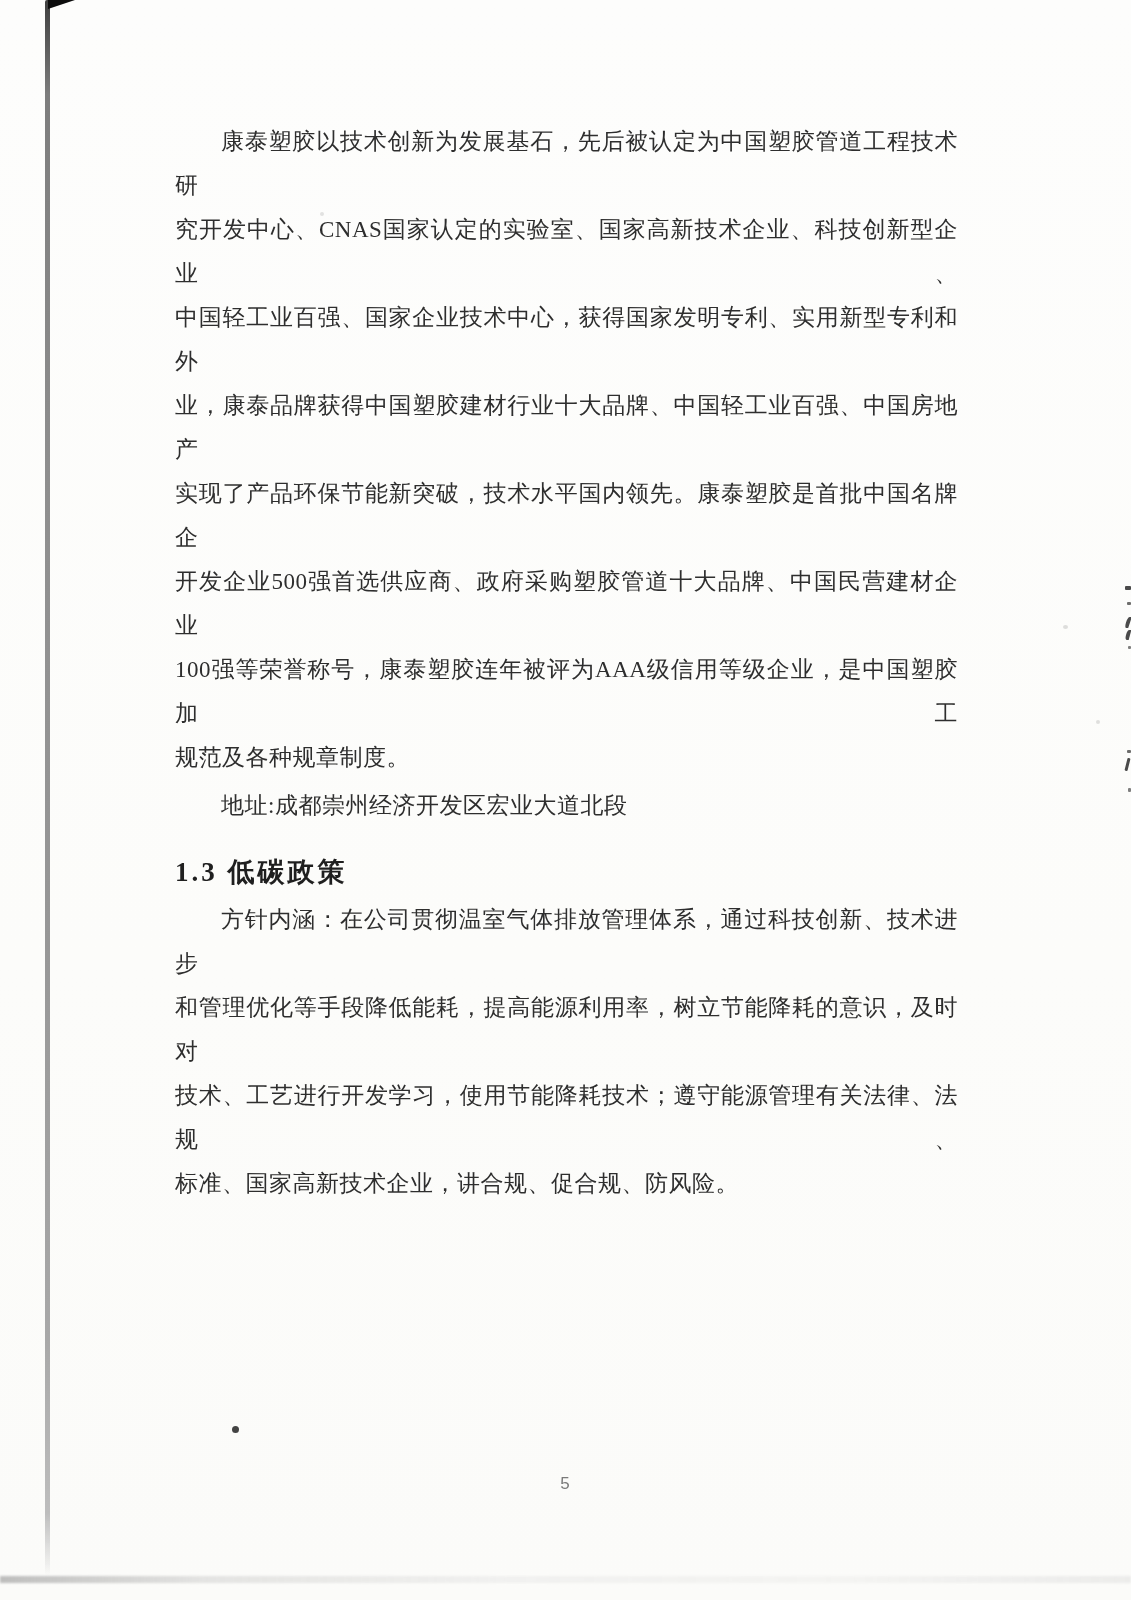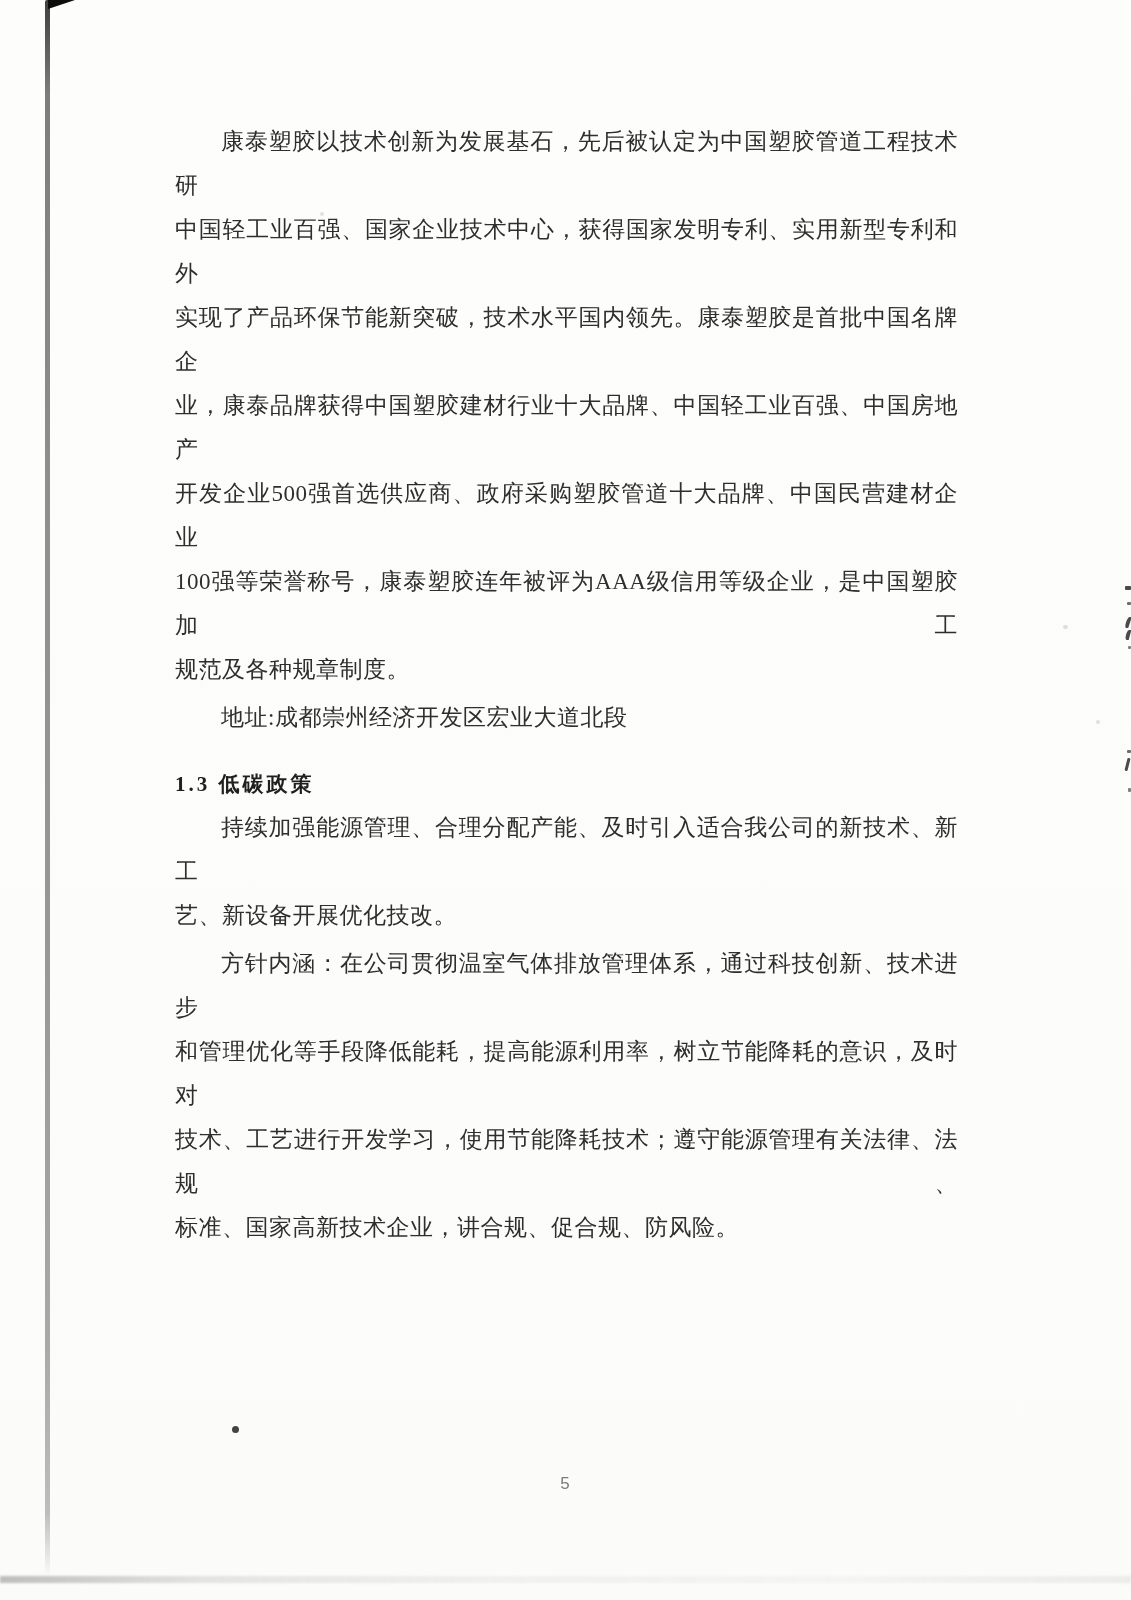--- a/index.html
+++ b/index.html
@@ -48,21 +48,21 @@
     letter-spacing: 0.5px;
   }
   .tline { text-align: justify; text-align-last: justify; }
   .tline.last { text-align-last: left; }
   .tline.indent { text-indent: 2em; }
 
   .addr-block { margin-top: 4px; }
 
   .heading {
     margin: 22px 0 0 0;
-    font-size: 21px; font-weight: bold; line-height: 44px;
+    font-size: 27px; font-weight: bold; line-height: 44px;
     color: #1f1f1f; letter-spacing: 3px;
   }
   .p2 { margin-top: 14px; }
   .p4 { margin-top: 4px; }
 
   .page-number {
     position: absolute; left: 0; top: 1474px; width: 100%;
     text-align: center; font-size: 17px; color: #7a7a7a;
     font-family: "Liberation Sans", "DejaVu Sans", sans-serif;
     letter-spacing: 1px;
@@ -89,39 +89,36 @@
   <div class="edge-mark" style="left:1126px; top:630px; width:4px; height:10px; transform:skewX(-15deg); border-radius:50% 0 0 50%;"></div>
   <div class="edge-mark" style="left:1128px; top:646px; width:3px; height:3px; opacity:.7;"></div>
   <div class="edge-mark" style="left:1127px; top:750px; width:4px; height:3px; opacity:.8;"></div>
   <div class="edge-mark" style="left:1126px; top:758px; width:3px; height:13px; transform:rotate(14deg);"></div>
   <div class="edge-mark" style="left:1128px; top:788px; width:3px; height:4px; opacity:.7;"></div>
 
   <div class="content">
 
     <div class="para">
         <div class="tline indent">康泰塑胶以技术创新为发展基石，先后被认定为中国塑胶管道工程技术研</div>
+        <div class="tline">究开发中心、CNAS国家认定的实验室、国家高新技术企业、科技创新型企业、</div>
         <div class="tline">中国轻工业百强、国家企业技术中心，获得国家发明专利、实用新型专利和外</div>
+        <div class="tline">业，康泰品牌获得中国塑胶建材行业十大品牌、中国轻工业百强、中国房地产</div>
         <div class="tline">实现了产品环保节能新突破，技术水平国内领先。康泰塑胶是首批中国名牌企</div>
-        <div class="tline">业，康泰品牌获得中国塑胶建材行业十大品牌、中国轻工业百强、中国房地产</div>
         <div class="tline">开发企业500强首选供应商、政府采购塑胶管道十大品牌、中国民营建材企业</div>
         <div class="tline">100强等荣誉称号，康泰塑胶连年被评为AAA级信用等级企业，是中国塑胶加工</div>
         <div class="tline last">规范及各种规章制度。</div>
       </div>
 
     <div class="addr-block">
       <div class="tline indent last">地址:成都崇州经济开发区宏业大道北段</div>
     </div>
 
     <h2 class="heading">1.3 低碳政策</h2>
 
 
-    <div class="para p3">
-        <div class="tline indent">持续加强能源管理、合理分配产能、及时引入适合我公司的新技术、新工</div>
-        <div class="tline last">艺、新设备开展优化技改。</div>
-      </div>
 
     <div class="para p4">
         <div class="tline indent">方针内涵：在公司贯彻温室气体排放管理体系，通过科技创新、技术进步</div>
         <div class="tline">和管理优化等手段降低能耗，提高能源利用率，树立节能降耗的意识，及时对</div>
         <div class="tline">技术、工艺进行开发学习，使用节能降耗技术；遵守能源管理有关法律、法规、</div>
         <div class="tline last">标准、国家高新技术企业，讲合规、促合规、防风险。</div>
       </div>
 
   </div>
 

